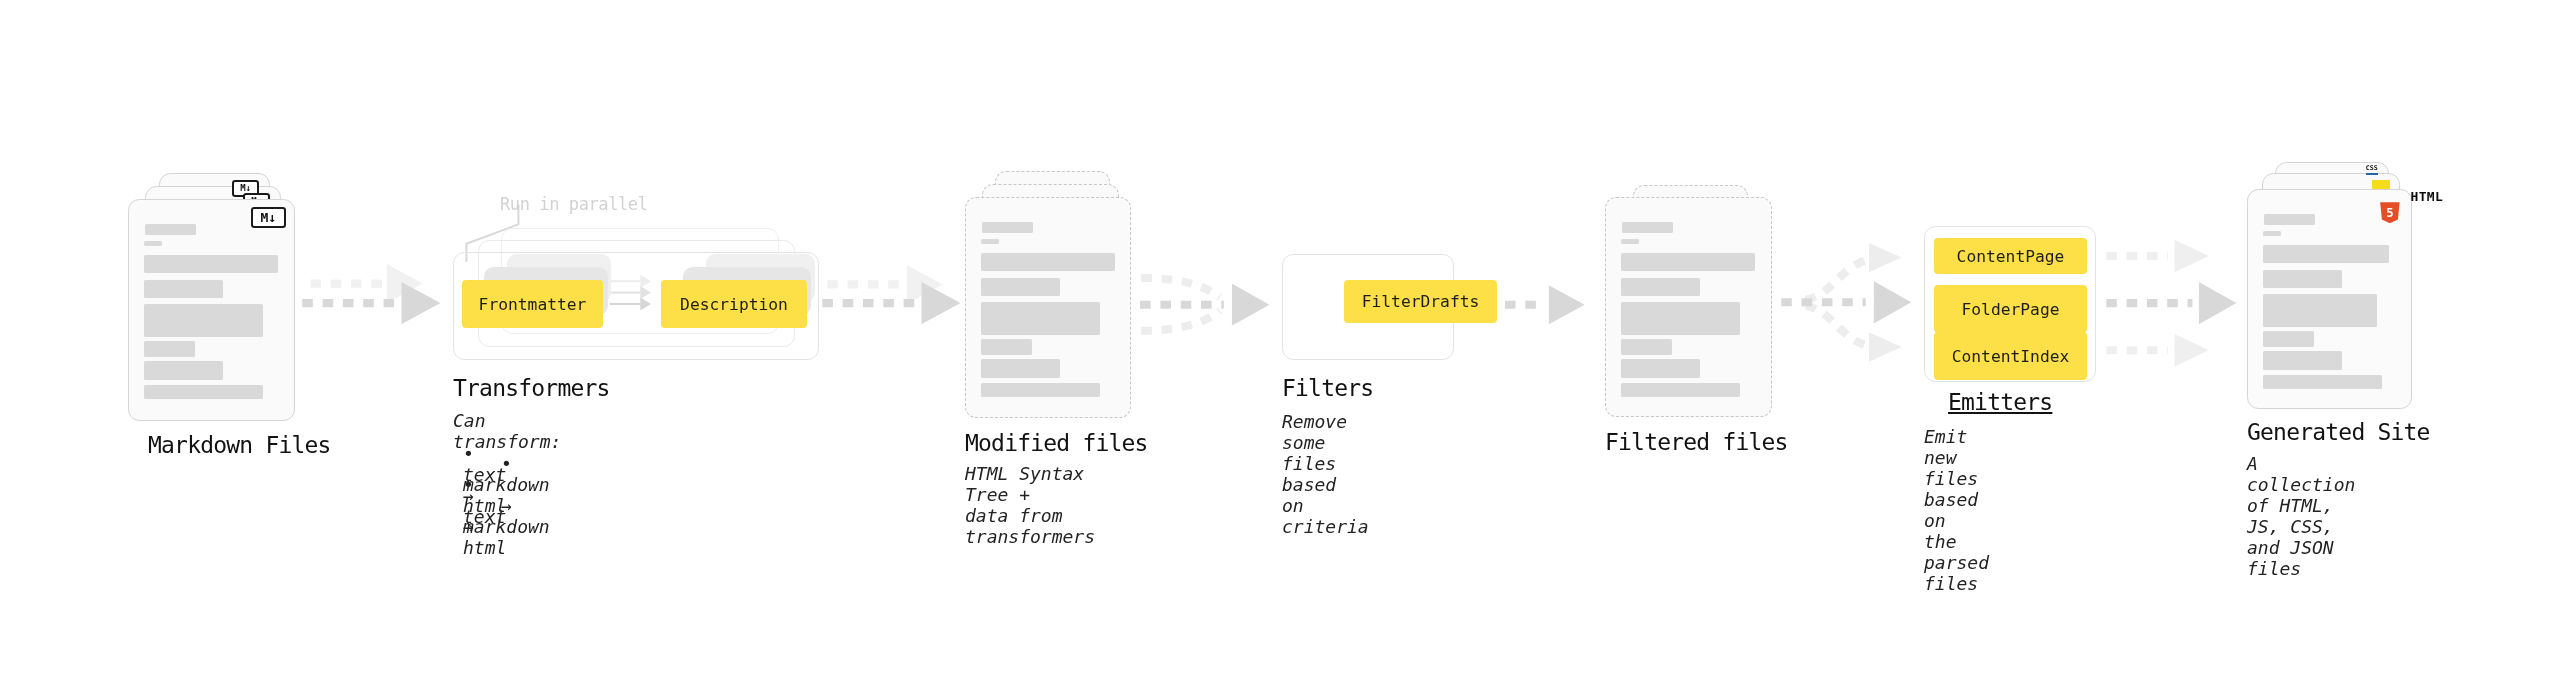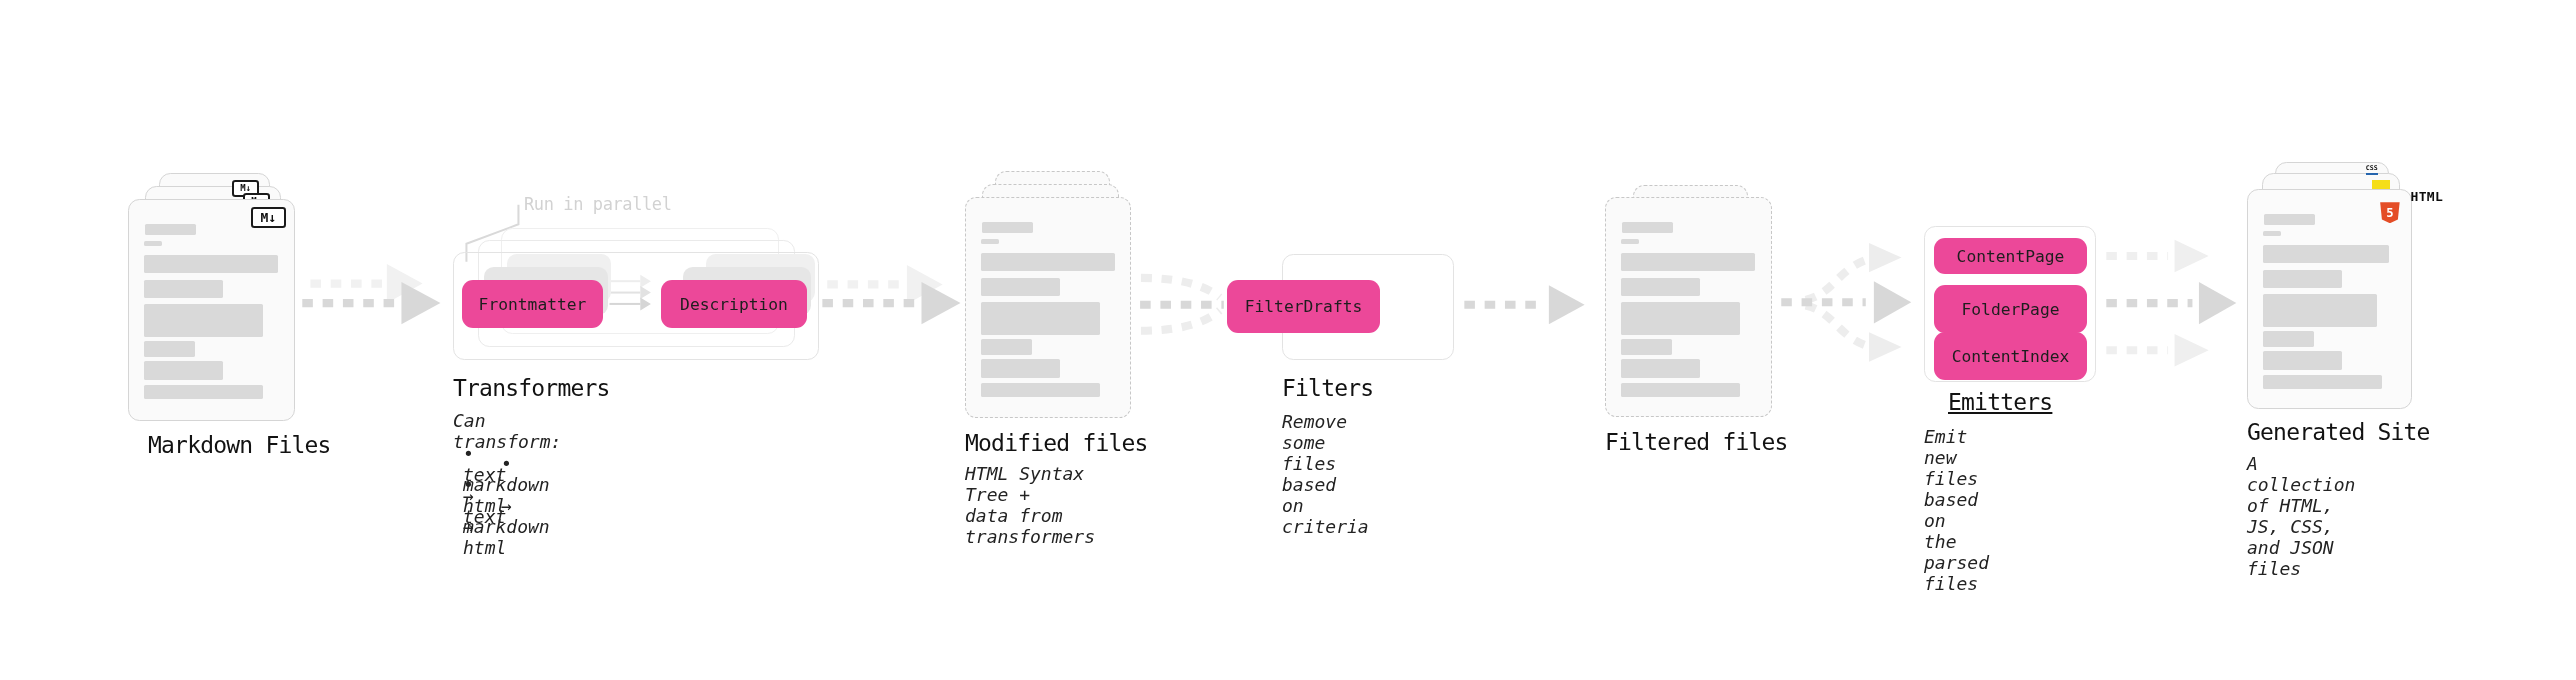--- a/index.html
+++ b/index.html
@@ -21,21 +21,21 @@
   .bar7{left:14.6px;top:161px;width:79px;height:18.7px}
   .bar8{left:14.6px;top:185px;width:119px;height:14px}
   .gen .bar3{width:126px}.gen .bar5{width:114px}
 
   
   .h{position:absolute;z-index:3;font-size:23px;color:#121212;letter-spacing:-0.8px;white-space:nowrap;}
   .sub{position:absolute;z-index:3;font-size:18px;color:#232323;line-height:21px;white-space:pre-line;font-style:italic;}
   .note{position:absolute;z-index:3;font-size:17px;color:#d2d2d2;letter-spacing:-0.4px;white-space:nowrap;}
 
   
-  .pill{position:absolute;background:#ec4899;border-radius:11px;display:flex;align-items:center;
+  .pill{position:absolute;background:#fde047;border-radius:4px;display:flex;align-items:center;
         justify-content:center;font-size:16.3px;color:#1e1e1e;z-index:4;white-space:nowrap;}
   .ghost{position:absolute;border-radius:9.8px;z-index:3;}
   .g1{background:#e6e6e6;}
   .g2{background:#f0f0f0;}
   .obox{position:absolute;border:1.6px solid #e3e3e3;border-radius:11.4px;box-sizing:border-box;z-index:2;}
   .obox.b2{border-color:#eaeaea;}
   .obox.b3{border-color:#efefef;}
 
   
   .mdbadge{position:absolute;border:2.4px solid #1a1a1a;border-radius:3.3px;background:#ffffff;
@@ -164,21 +164,21 @@
         <div class="bar bar4"></div>
       <div class="bar bar5"></div>
         <div class="bar bar6"></div>
       <div class="bar bar7"></div>
         <div class="bar bar8"></div>
     </div>
     <div class="h" style="left:128px;top:432px;margin-left:20px;">Markdown Files</div>
   </div>
 
   <div class="node">
-    <div class="note" style="left:524px;top:194px;text-align:right;">Run in parallel</div>
+    <div class="note" style="left:500px;top:194px;text-align:right;">Run in parallel</div>
     <div class="obox b3" style="left:501px;top:228px;width:278px;height:106px;"></div>
     <div class="obox b2" style="left:478px;top:240px;width:317px;height:107px;"></div>
     <div class="obox" style="left:453px;top:252px;width:366px;height:108px;"></div>
 
     <div class="ghost g2" style="left:507px;top:254px;width:104px;height:48px;"></div>
     <div class="ghost g1" style="left:484px;top:267px;width:124px;height:48px;"></div>
     <div class="pill" style="left:462px;top:280px;width:141px;height:48px;">Frontmatter</div>
 
     <div class="ghost g2" style="left:706px;top:254px;width:109px;height:48px;"></div>
     <div class="ghost g1" style="left:683px;top:267px;width:128px;height:48px;"></div>
@@ -204,21 +204,21 @@
       <div class="bar bar7"></div>
         <div class="bar bar8"></div>
     </div>
     <div class="h" style="left:965px;top:430px;">Modified files</div>
     <div class="sub" style="left:965px;top:463px;">HTML Syntax Tree +
 data from transformers</div>
   </div>
 
   <div class="node">
     <div class="obox" style="left:1282px;top:254px;width:172px;height:106px;"></div>
-    <div class="pill" style="left:1227px;top:280px;width:153px;height:53px;">FilterDrafts</div>
+    <div class="pill" style="left:1344px;top:280px;width:153px;height:43px;">FilterDrafts</div>
     <div class="h" style="left:1282px;top:375px;">Filters</div>
     <div class="sub" style="left:1282px;top:411px;">Remove some files based
 on criteria</div>
   </div>
 
   <div class="node">
     <div class="card dashed" style="left:1633px;top:185px;width:115px;height:49px;"></div>
     <div class="card dashed" style="left:1605px;top:197px;width:167px;height:220px;z-index:3;">
       <div class="bar bar1"></div>
         <div class="bar bar2"></div>

